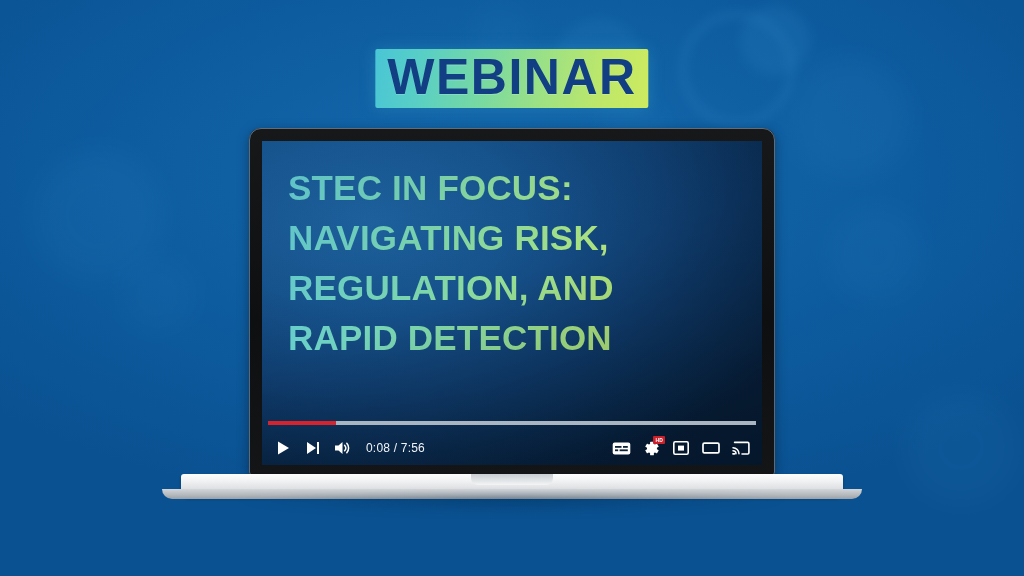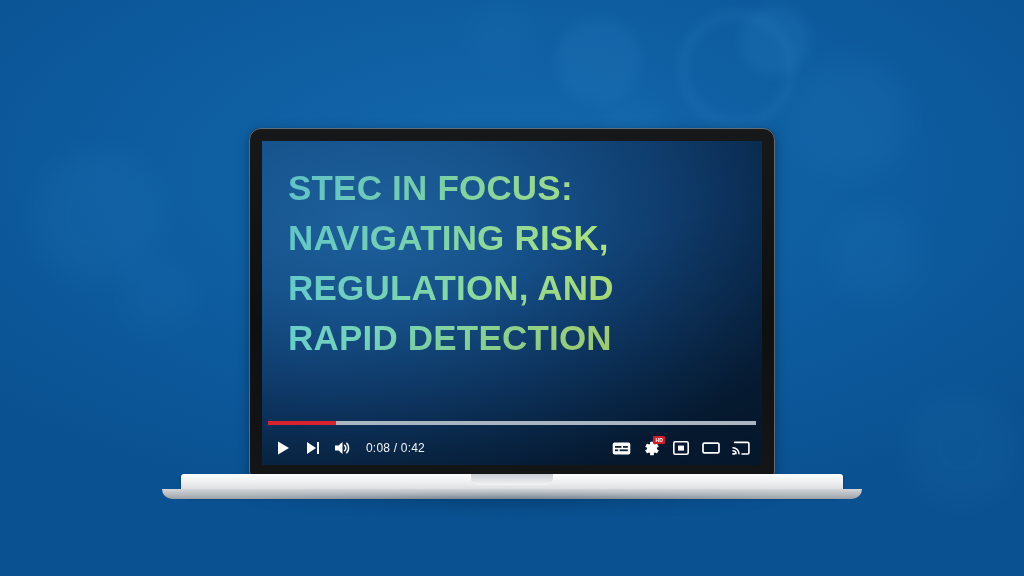--- a/index.html
+++ b/index.html
@@ -241,20 +241,23 @@
   <div class="bokeh ring" style="left:678px;top:10px;width:98px;height:98px;"></div>
   <div class="bokeh" style="left:740px;top:6px;width:70px;height:70px;opacity:.20;"></div>
   <div class="bokeh soft" style="left:790px;top:58px;width:120px;height:120px;"></div>
   <div class="bokeh soft" style="left:600px;top:96px;width:64px;height:64px;"></div>
   <div class="bokeh soft" style="left:34px;top:150px;width:130px;height:130px;"></div>
   <div class="bokeh soft" style="left:120px;top:256px;width:76px;height:76px;opacity:.10;"></div>
   <div class="bokeh soft" style="left:828px;top:206px;width:96px;height:96px;opacity:.11;"></div>
   <div class="bokeh soft" style="left:906px;top:392px;width:110px;height:110px;opacity:.10;"></div>
   <div class="bokeh soft" style="left:470px;top:4px;width:60px;height:60px;opacity:.10;"></div>
 
+  <div id="webinar-banner">
+    <div id="webinar-text">WEBINAR</div>
+  </div>
 
   <div id="laptop">
 
     <div id="laptop-lid"></div>
 
     <div id="screen">
 
       <div id="video-title">
         <div class="tline">STEC IN FOCUS:</div>
         <div class="tline">NAVIGATING RISK,</div>
@@ -286,21 +289,21 @@
           </div>
 
           <div class="ctl">
             <svg width="18" height="16" viewBox="0 0 18 16" aria-hidden="true">
               <polygon points="1,5.5 4.5,5.5 8.5,2 8.5,14 4.5,10.5 1,10.5" fill="#ffffff"></polygon>
               <path d="M10.6 5.2a4.2 4.2 0 0 1 0 5.6" stroke="#ffffff" stroke-width="1.5" fill="none" stroke-linecap="round"></path>
               <path d="M12.8 3.3a7 7 0 0 1 0 9.4" stroke="#ffffff" stroke-width="1.5" fill="none" stroke-linecap="round"></path>
             </svg>
           </div>
 
-          <div id="time-display">0:08 / 0:42</div>
+          <div id="time-display">0:08 / 7:56</div>
 
           <div id="ctl-spacer"></div>
 
           <div class="ctl">
             <svg width="19" height="15" viewBox="0 0 19 15" aria-hidden="true">
               <rect x="0.7" y="1.5" width="17.6" height="12" rx="2" fill="#ffffff"></rect>
               <rect x="3" y="5" width="6.5" height="1.8" fill="#0f2134"></rect>
               <rect x="11" y="5" width="4.8" height="1.8" fill="#0f2134"></rect>
               <rect x="3" y="8.4" width="3.2" height="1.8" fill="#0f2134"></rect>
               <rect x="7.6" y="8.4" width="8.2" height="1.8" fill="#0f2134"></rect>

